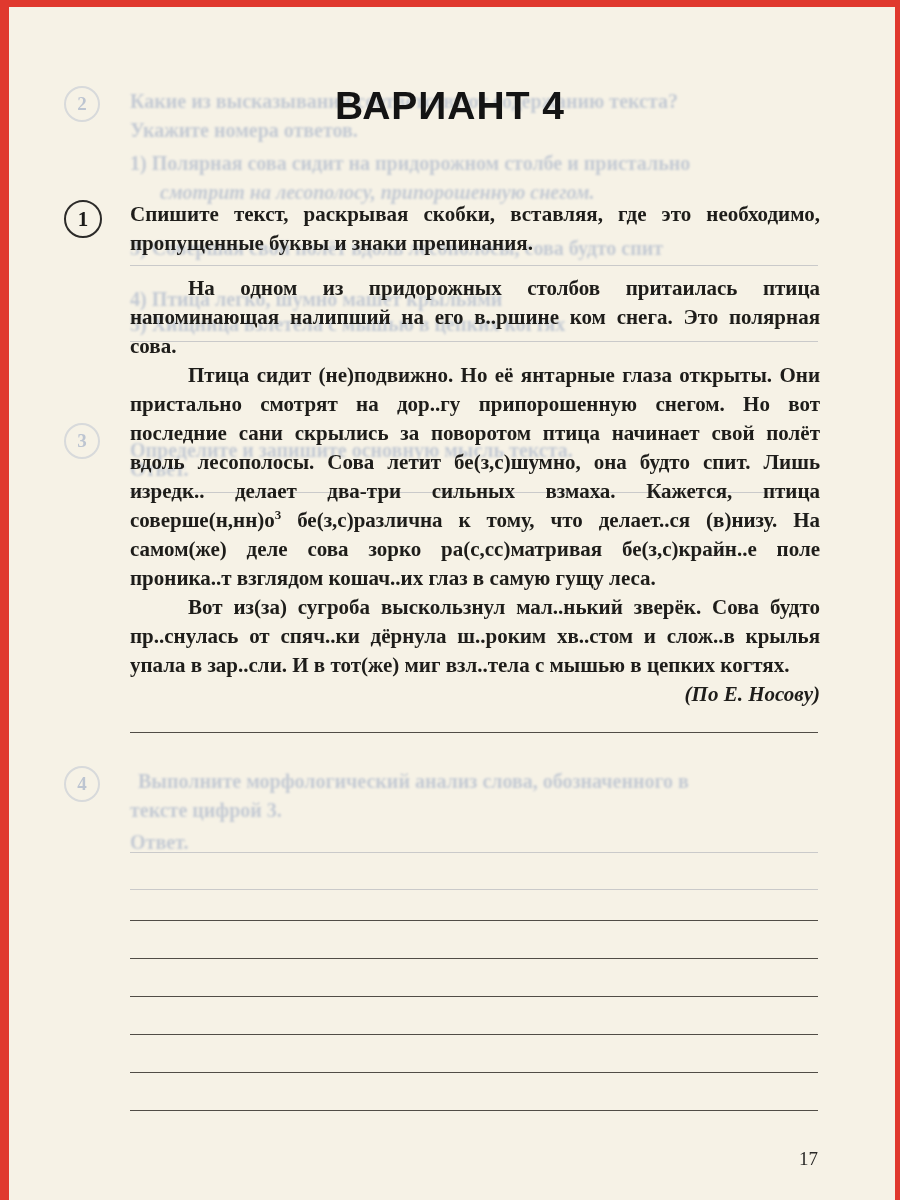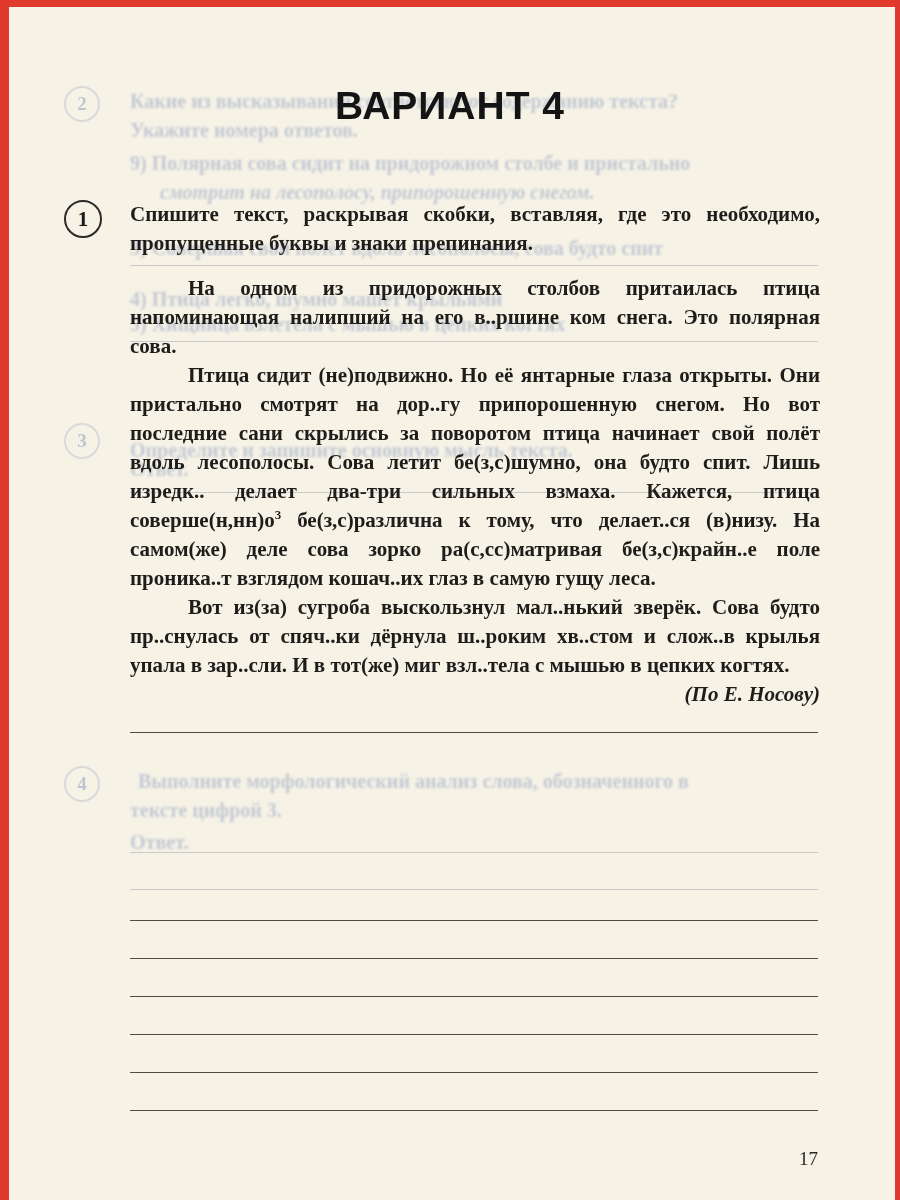--- a/index.html
+++ b/index.html
@@ -95,21 +95,21 @@
 
 <div class="border-top" style="background: rgb(224, 57, 46);"></div>
 <div class="border-left" style="background: rgb(224, 57, 46);"></div>
 <div class="border-right" style="background: rgb(224, 57, 46);"></div>
 
 <div class="ghost-circle" style="left:64px; top:86px;">
   <span>2</span>
 </div>
 <div class="ghost" style="left:130px; top:90px;">Какие из высказываний соответствуют содержанию текста?</div>
 <div class="ghost" style="left:130px; top:119px;">Укажите номера ответов.</div>
-<div class="ghost" style="left:130px; top:152px;">9) Полярная сова сидит на придорожном столбе и пристально</div>
+<div class="ghost" style="left:130px; top:152px;">1) Полярная сова сидит на придорожном столбе и пристально</div>
 <div class="ghost" style="left:160px; top:181px; font-style:italic;">смотрит на лесополосу, припорошенную снегом.</div>
 <div class="ghost" style="left:130px; top:237px;">3) Совершая свой полёт вдоль лесополосы, сова будто спит</div>
 <div class="ghost" style="left:130px; top:288px;">4) Птица легко, шумно машет крыльями</div>
 <div class="ghost" style="left:130px; top:313px;">5) Хищница взлетела с мышью в цепких когтях</div>
 <div class="ghost-rule" style="top:265px;"></div>
 <div class="ghost-rule" style="top:341px;"></div>
 
 <div class="ghost-circle" style="left:64px; top:423px;">
   <span>3</span>
 </div>

